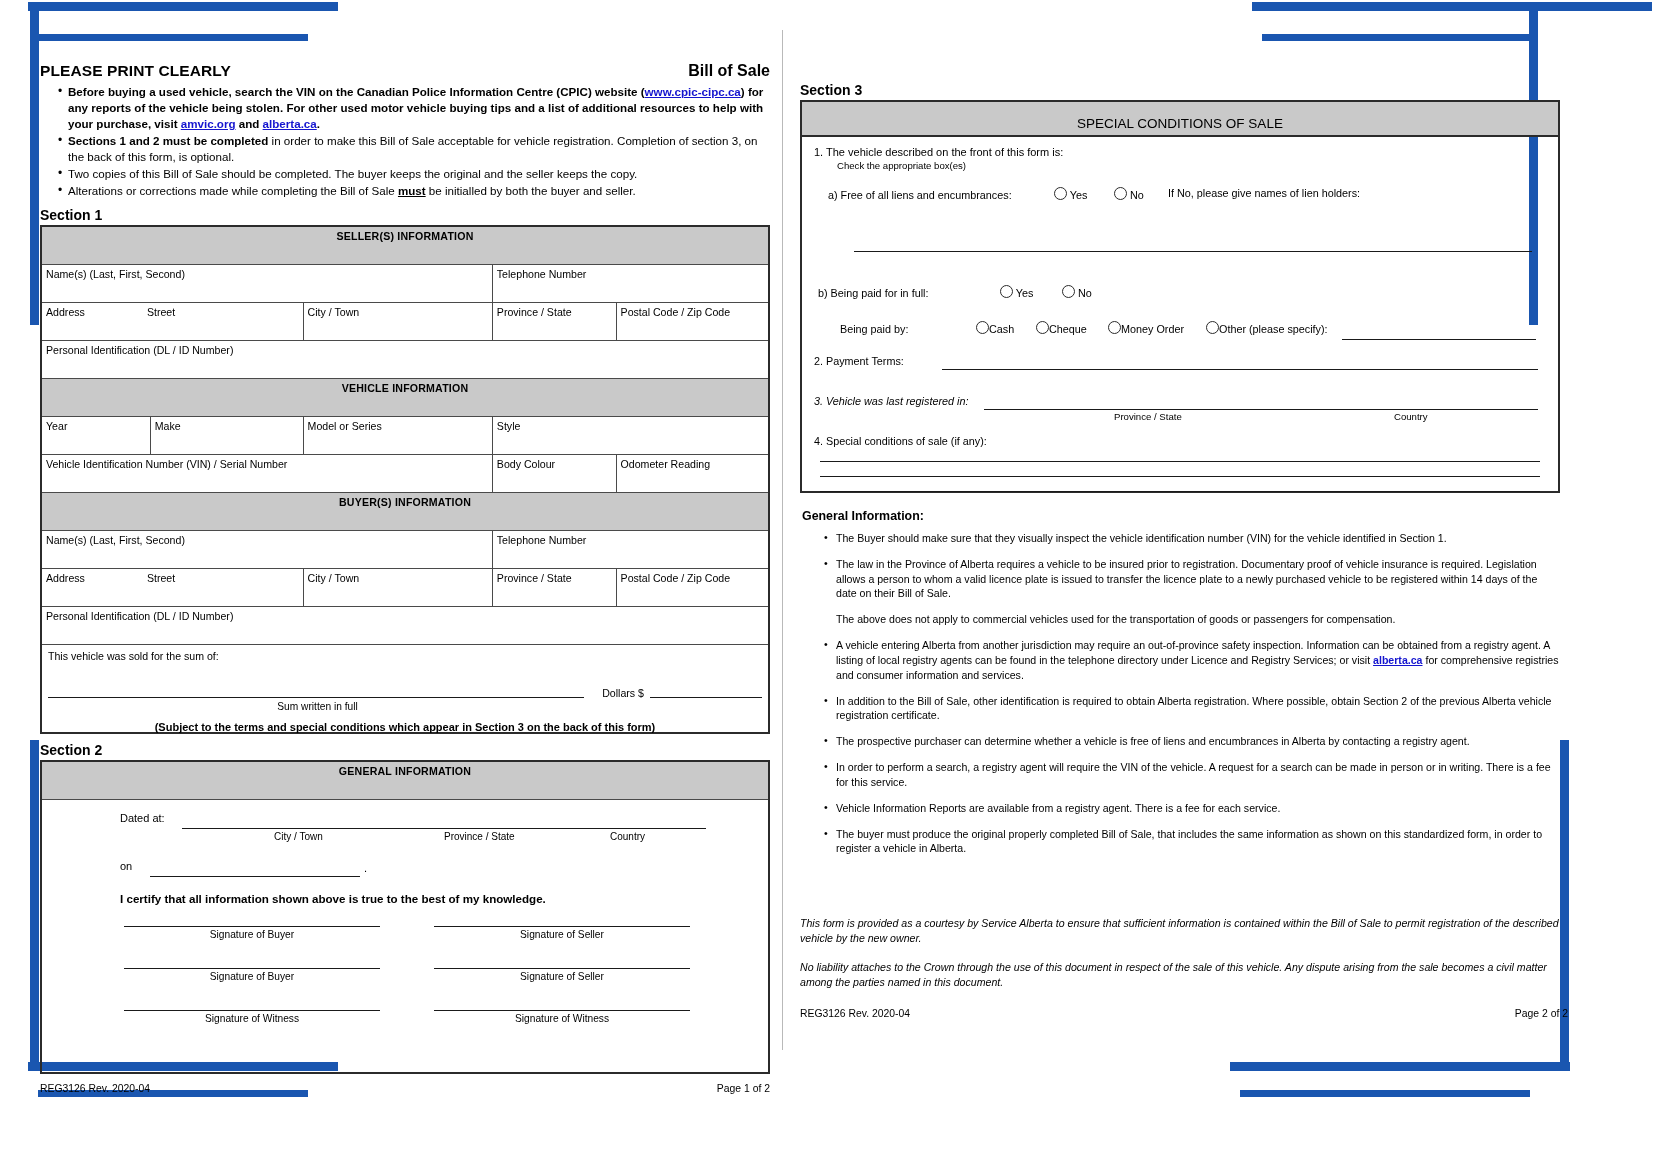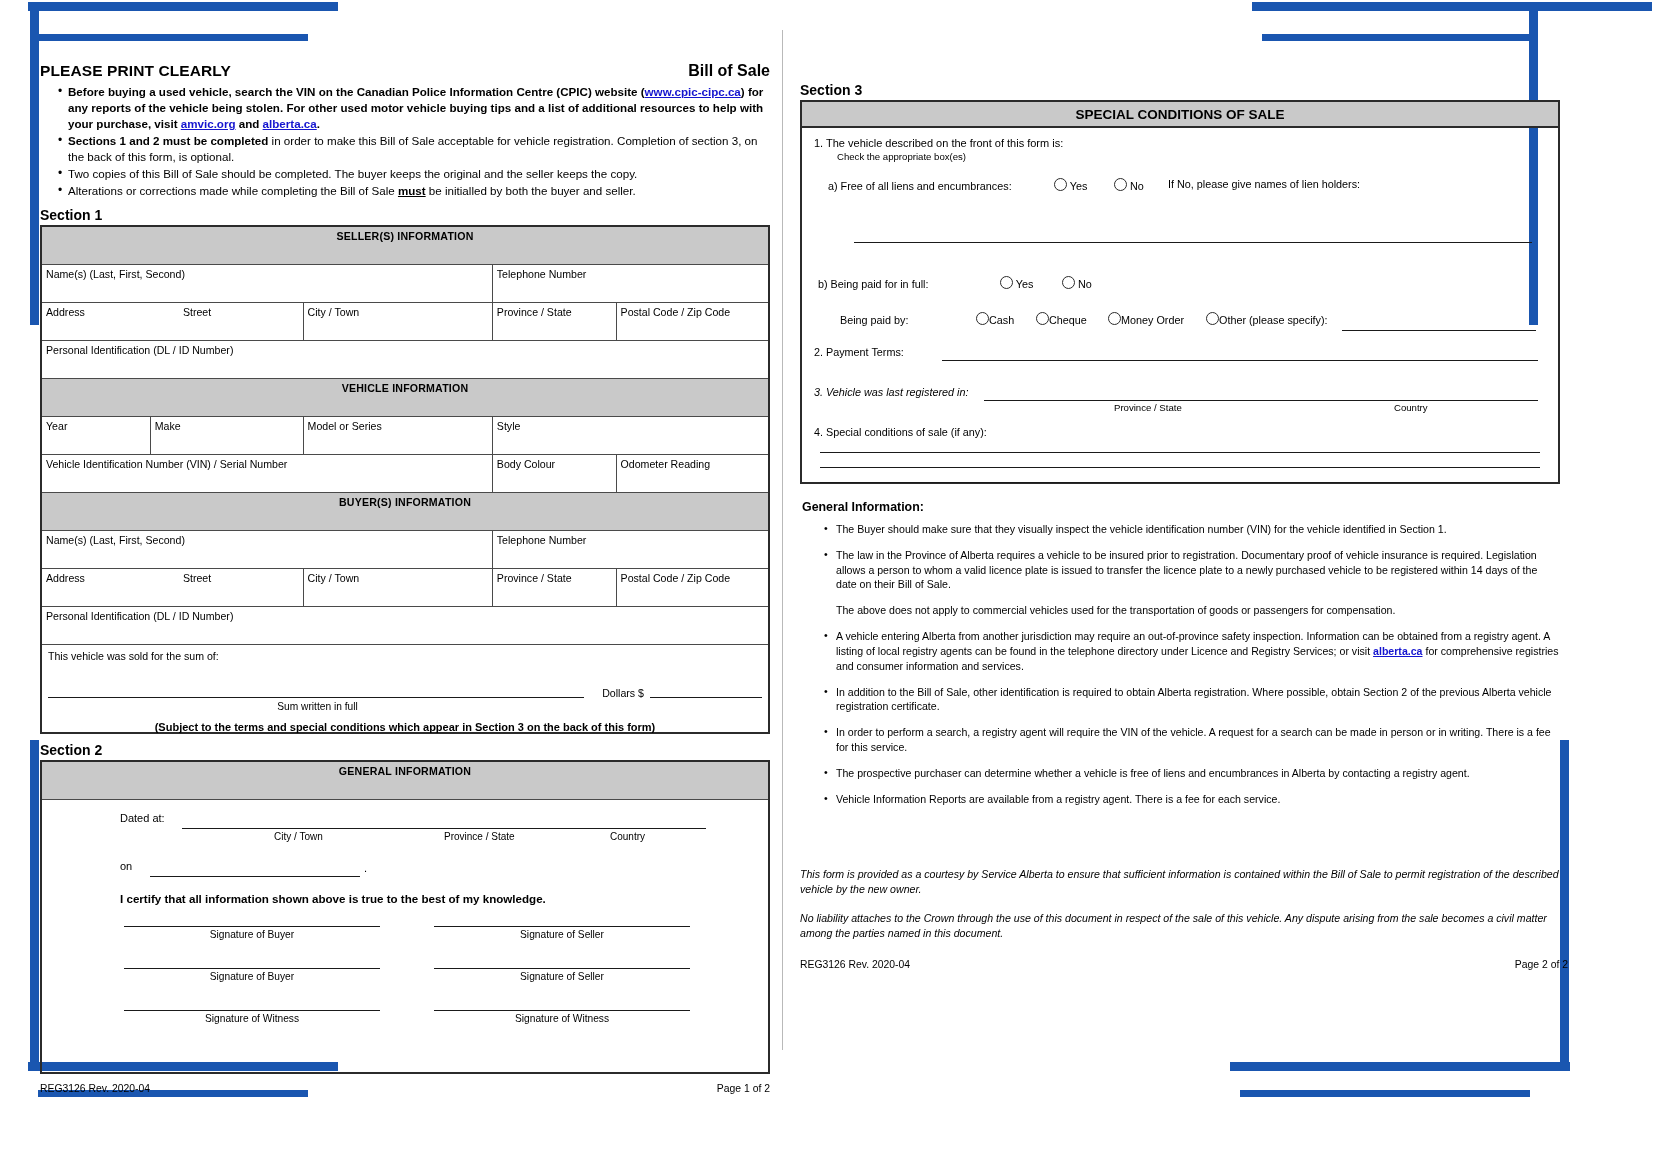--- a/index.html
+++ b/index.html
@@ -35,21 +35,21 @@
   .b{font-weight:bold;}
   a.lnk{color:#1414cf;text-decoration:underline;font-weight:bold;}
 
   .sec-label{font-size:14px;font-weight:bold;margin:8px 0 2px 0;}
 
   table.form{border-collapse:collapse;width:100%;border:2px solid #2b2b2b;table-layout:fixed;}
   table.form td{border:1px solid #4a4a4a;vertical-align:top;padding:3px 4px 0 4px;font-size:10.6px;height:34px;}
   td.bandhead{background:#c9c9c9;text-align:center;font-weight:bold;font-size:13.5px;
     letter-spacing:.2px;height:20px;padding:2px 0 3px 0;border:1px solid #2b2b2b;}
   td.tall{height:46px;}
-  .sub-inline{display:inline-block;margin-left:98px;}
+  .sub-inline{display:inline-block;margin-left:62px;}
 
   .soldbox{border:1px solid #4a4a4a;border-top:1px solid #4a4a4a;padding:5px 6px 6px 6px;font-size:10.6px;position:relative;height:76px;}
   .sold-l1{font-size:10.6px;}
   .dollar-row{position:relative;margin-top:22px;height:14px;}
   .rule{border-bottom:1px solid #1a1a1a;position:absolute;}
   .r-sum{left:0;right:178px;bottom:0;}
   .dollar-lbl{position:absolute;right:118px;bottom:-1px;font-size:10.6px;}
   .r-amt{right:0;width:112px;bottom:0;}
   .sumcap{text-align:center;font-size:10.2px;margin-top:3px;padding-right:175px;}
   .subjectline{text-align:center;font-weight:bold;font-size:11px;margin-top:9px;}
@@ -75,21 +75,21 @@
   .sg-r{left:392px;}
   .sr1{top:126px;}
   .sr2{top:168px;}
   .sr3{top:210px;}
 
   .footer{position:relative;margin-top:9px;font-size:10.4px;height:16px;}
   .footer .fr{position:absolute;right:0;top:0;}
 
   
   .s3box{border:2px solid #2b2b2b;}
-  .s3head{background:#c9c9c9;text-align:center;font-weight:bold;font-size:13.5px;padding:5px 0 4px 0;border-bottom:2px solid #2b2b2b;}
+  .s3head{background:#c9c9c9;text-align:center;font-weight:normal;font-size:13.5px;padding:14px 0 4px 0;border-bottom:2px solid #2b2b2b;}
   .s3body{position:relative;height:345px;padding:9px 12px 0 12px;font-size:10.8px;}
   .q1{font-size:11px;}
   .q1sub{font-size:9.6px;margin:2px 0 0 23px;}
   .rowA{position:relative;margin-top:16px;height:20px;}
   .rowA .lbl{position:absolute;left:14px;top:2px;font-size:10.8px;}
   .radio{display:inline-block;width:11px;height:11px;border:1.4px solid #2b2b2b;border-radius:50%;vertical-align:-1px;}
   .opt{position:absolute;font-size:10.8px;}
   .optA-yes{left:240px;}
   .optA-no{left:300px;}
   .lienq{left:354px;}
@@ -349,23 +349,24 @@
       </div>
     </div>
   </div>
 
   <div class="gi-title">General Information:</div>
   <ul class="gi" id="gi-list">
       <li><span>The Buyer should make sure that they visually inspect the vehicle identification number (VIN) for the vehicle identified in Section 1.</span></li>
       <li><span>The law in the Province of Alberta requires a vehicle to be insured prior to registration. Documentary proof of vehicle insurance is required. Legislation allows a person to whom a valid licence plate is issued to transfer the licence plate to a newly purchased vehicle to be registered within 14 days of the date on their Bill of Sale.</span><p>The above does not apply to commercial vehicles used for the transportation of goods or passengers for compensation.</p></li>
       <li><span>A vehicle entering Alberta from another jurisdiction may require an out-of-province safety inspection. Information can be obtained from a registry agent. A listing of local registry agents can be found in the telephone directory under Licence and Registry Services; or visit </span><a class="lnk" href="#">alberta.ca</a><span> for comprehensive registries and consumer information and services.</span></li>
       <li><span>In addition to the Bill of Sale, other identification is required to obtain Alberta registration. Where possible, obtain Section 2 of the previous Alberta vehicle registration certificate.</span></li>
+      <li><span>The prospective purchaser can determine whether a vehicle is free of liens and encumbrances in Alberta by contacting a registry agent.</span></li>
       <li><span>In order to perform a search, a registry agent will require the VIN of the vehicle. A request for a search can be made in person or in writing. There is a fee for this service.</span></li>
-      <li><span>The prospective purchaser can determine whether a vehicle is free of liens and encumbrances in Alberta by contacting a registry agent.</span></li>
       <li><span>Vehicle Information Reports are available from a registry agent. There is a fee for each service.</span></li>
+      <li><span>The buyer must produce the original properly completed Bill of Sale, that includes the same information as shown on this standardized form, in order to register a vehicle in Alberta.</span></li>
     </ul>
 
   <div class="disclaimer">
     <p>This form is provided as a courtesy by Service Alberta to ensure that sufficient information is contained within the Bill of Sale to permit registration of the described vehicle by the new owner.</p>
     <p>No liability attaches to the Crown through the use of this document in respect of the sale of this vehicle. Any dispute arising from the sale becomes a civil matter among the parties named in this document.</p>
   </div>
 
   <div class="footer-r">
     <span>REG3126  Rev. 2020-04</span>
     <span class="fr">Page 2 of 2</span>

